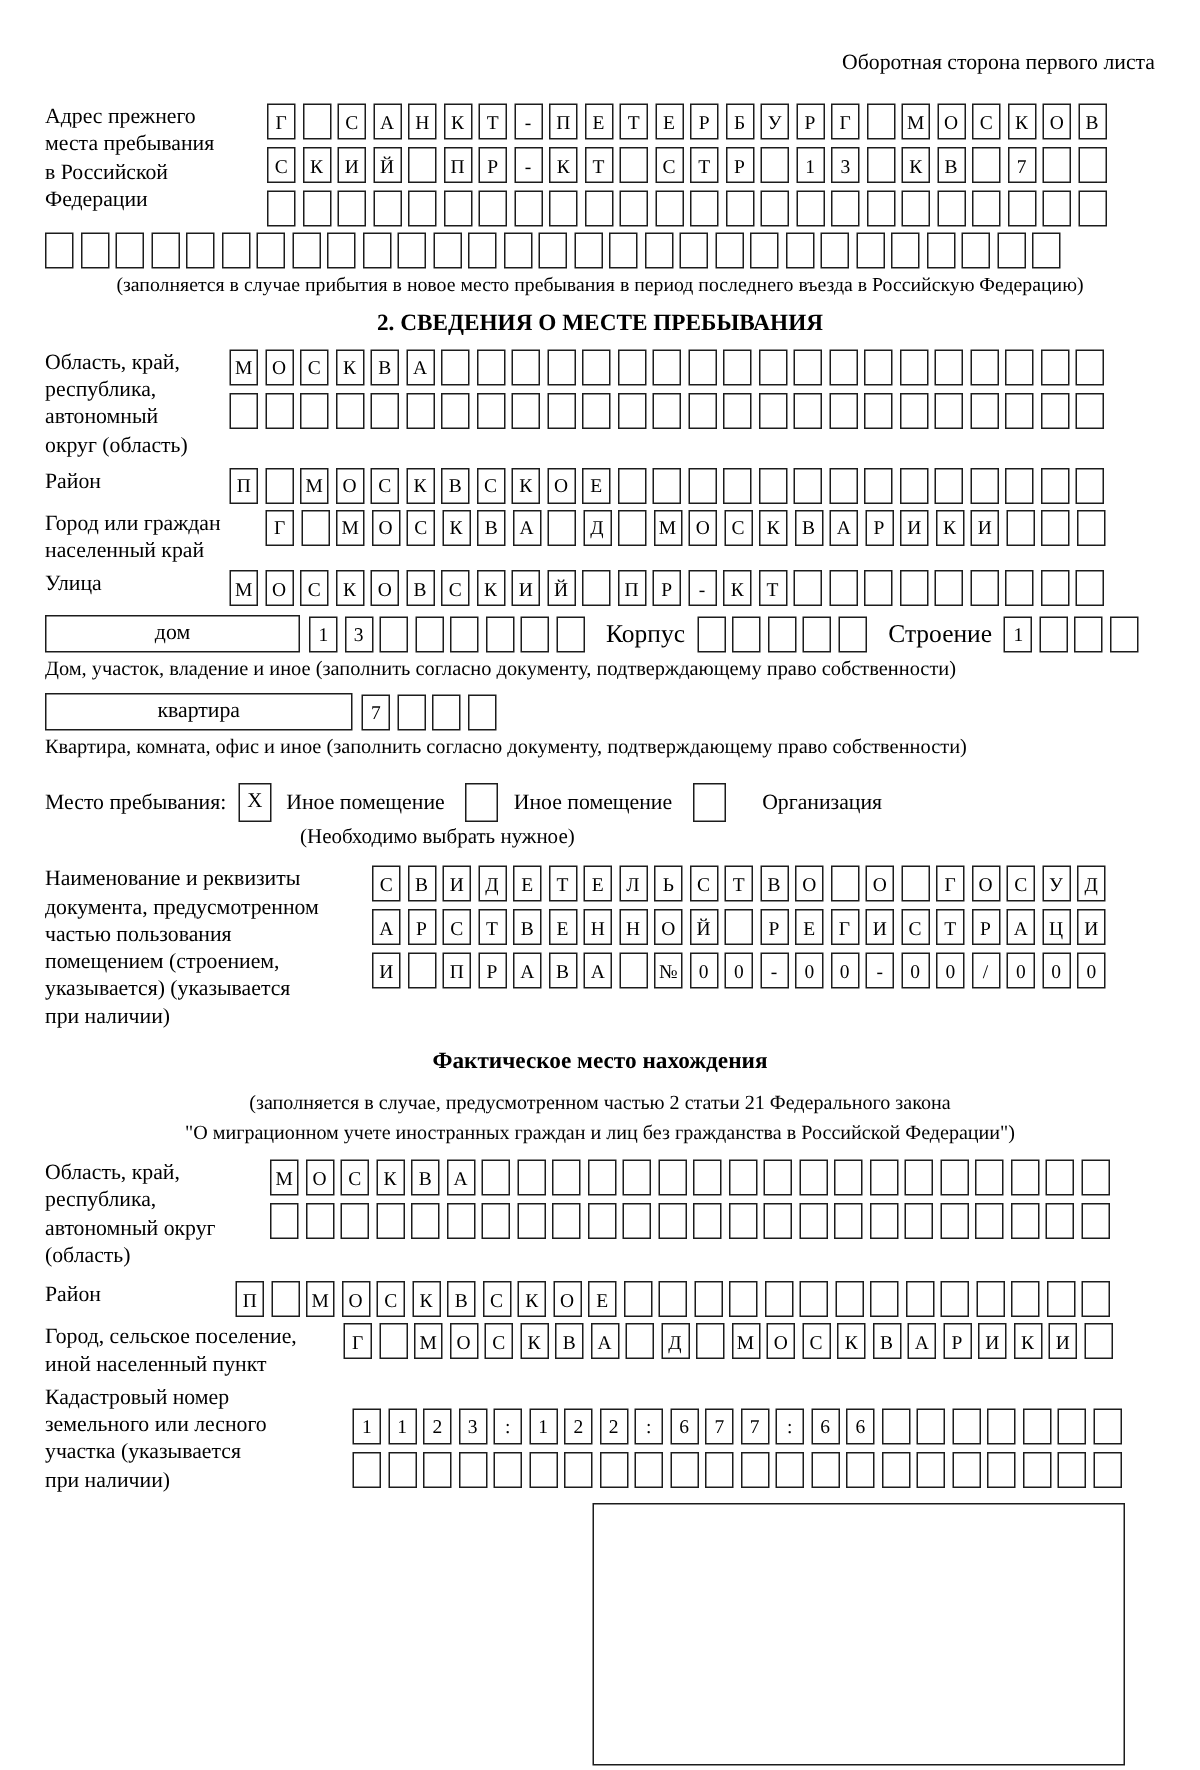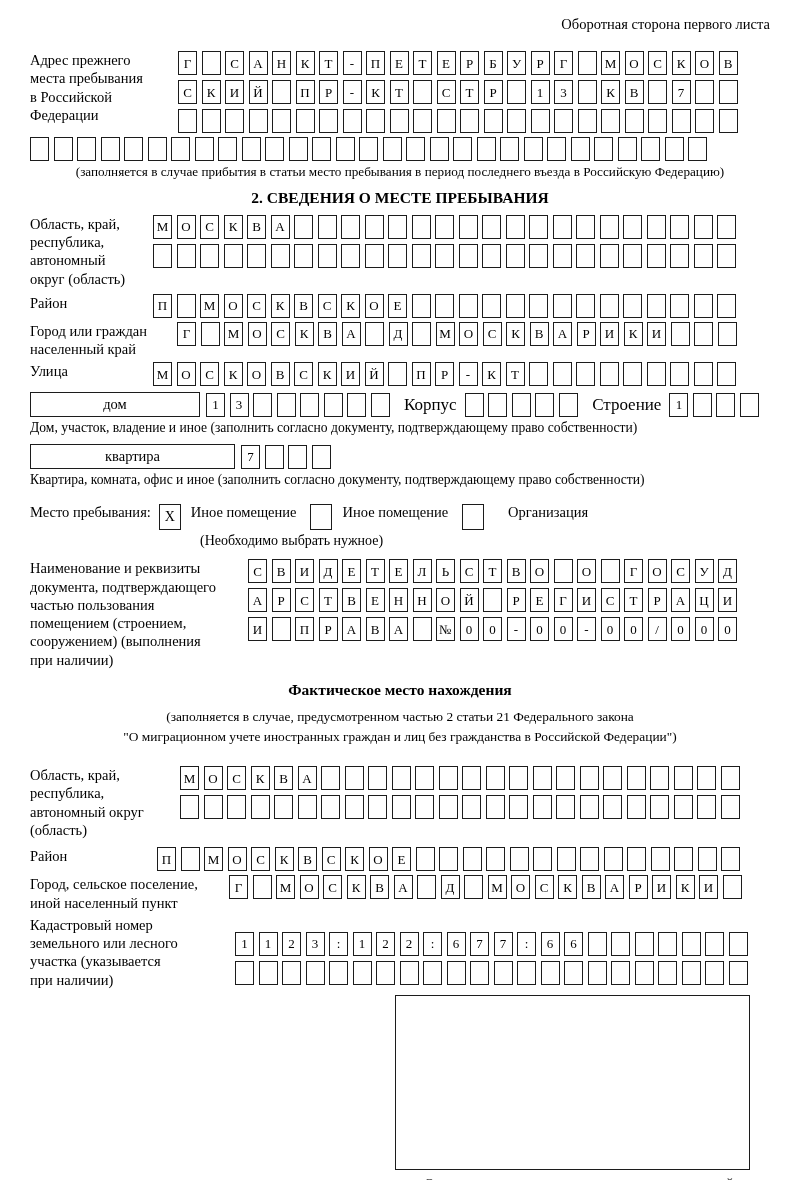--- a/index.html
+++ b/index.html
@@ -1,39 +1,39 @@
 <!DOCTYPE html>
 <html lang="ru"><head>
 <meta charset="utf-8">
 <style>
   html,body{margin:0;padding:0;background:#fff;color:#000;
     font-family:"Liberation Serif","DejaVu Serif",serif;}
-  .page{width:800px;height:1180px;box-sizing:border-box;padding:0 30px 0 30px;
+  .page{width:800px;height:1180px;box-sizing:border-box;padding:18px 30px 0 30px;
     overflow:hidden;background:#fff;}
   .corner{ text-align:right;font-size:14.5px;margin-top:16px;margin-bottom:18px;}
   .frow{display:flex;align-items:flex-start;margin-bottom:4px;}
   .flabel{flex:0 0 auto;font-size:14.5px;line-height:1.26;}
   .cellcol{display:flex;flex-direction:column;gap:5px;}
   .cells{display:flex;flex-wrap:nowrap;}
   .cell{display:inline-flex;align-items:center;justify-content:center;
     width:17px;height:22px;border:1.5px solid #1c1c1c;margin-right:4.5px;
     font-size:13px;line-height:1;background:#fff;flex:0 0 auto;}
   .note{ text-align:center;font-size:13.2px;margin:2px 0 6px 0;line-height:1.35;}
   .sect-title{text-align:center;font-weight:bold;font-size:15.5px;margin:8px 0 8px 0;}
   .widebox{border:1.5px solid #1c1c1c;height:25px;box-sizing:border-box;
     display:flex;align-items:center;justify-content:center;font-size:14.5px;flex:0 0 auto;}
   .inline-row{display:flex;align-items:center;margin-bottom:3px;}
   .inline-lbl{font-size:17px;margin:0 8px 0 10px;flex:0 0 auto;}
   .caption{font-size:13.6px;margin:2px 0 8px 0;}
   .chk{display:inline-flex;align-items:center;justify-content:center;
     width:20px;height:24px;border:1.5px solid #1c1c1c;font-size:14px;flex:0 0 auto;}
-  .stay-row{display:flex;align-items:flex-start;font-size:14.5px;margin-top:16px;}
+  .stay-row{display:flex;align-items:center;font-size:14.5px;margin-top:16px;}
   .stay-row .opt-label{margin:0 14px 0 10px;}
   .stay-note{font-size:14px;margin:3px 0 10px 170px;}
-  .law-note{text-align:center;font-size:13.4px;line-height:1.5;margin-bottom:19px;}
+  .law-note{text-align:center;font-size:13.4px;line-height:1.5;margin-bottom:8px;}
   .stamp-wrap{margin-left:365px;width:380px;margin-top:6px;}
   .stamp-box{width:355px;height:175px;border:1.5px solid #1c1c1c;box-sizing:border-box;}
   .stamp-note{width:392px;margin-left:-12px;text-align:center;font-size:13.4px;
     line-height:1.4;margin-top:4px;}
   
   .lw148{width:148px;} .lw123{width:123px;} .lw218{width:218px;}
   .lw150{width:150px;} .lw127{width:127px;} .lw199{width:199px;} .lw205{width:205px;}
   .indent24{margin-left:24px;}
   .mt8{margin-top:8px;} .mt6{margin-top:6px;} .mt12{margin-top:12px;}
 </style>
@@ -156,21 +156,21 @@
       <span class="cell"></span>
       <span class="cell"></span>
       <span class="cell"></span>
       <span class="cell"></span>
       <span class="cell"></span>
       <span class="cell"></span>
       <span class="cell"></span>
       <span class="cell"></span>
       <span class="cell"></span>
     </div>
-  <div class="note">(заполняется в случае прибытия в статьи место пребывания в период последнего въезда в Российскую Федерацию)</div>
+  <div class="note">(заполняется в случае прибытия в новое место пребывания в период последнего въезда в Российскую Федерацию)</div>
 
   <div class="sect-title">2. СВЕДЕНИЯ О МЕСТЕ ПРЕБЫВАНИЯ</div>
 
   <div class="frow">
     <div class="flabel lw123">
         <div>Область, край,</div>
         <div>республика,</div>
         <div>автономный</div>
         <div>округ (область)</div>
       </div>
@@ -375,24 +375,24 @@
     <span class="chk"></span>
     <span class="opt-label">Иное помещение</span>
     <span class="chk"></span>
     <span class="opt-label" style="margin-left:24px;">Организация</span>
   </div>
   <div class="stay-note">(Необходимо выбрать нужное)</div>
 
   <div class="frow">
     <div class="flabel lw218">
         <div>Наименование и реквизиты</div>
-        <div>документа, подтверждающего</div>
+        <div>документа, предусмотренном</div>
         <div>частью пользования</div>
         <div>помещением (строением,</div>
-        <div>сооружением) (выполнения</div>
+        <div>указывается) (указывается</div>
         <div>при наличии)</div>
       </div>
     <div class="cellcol">
       <div class="cells">
           <span class="cell">С</span>
           <span class="cell">В</span>
           <span class="cell">И</span>
           <span class="cell">Д</span>
           <span class="cell">Е</span>
           <span class="cell">Т</span>

